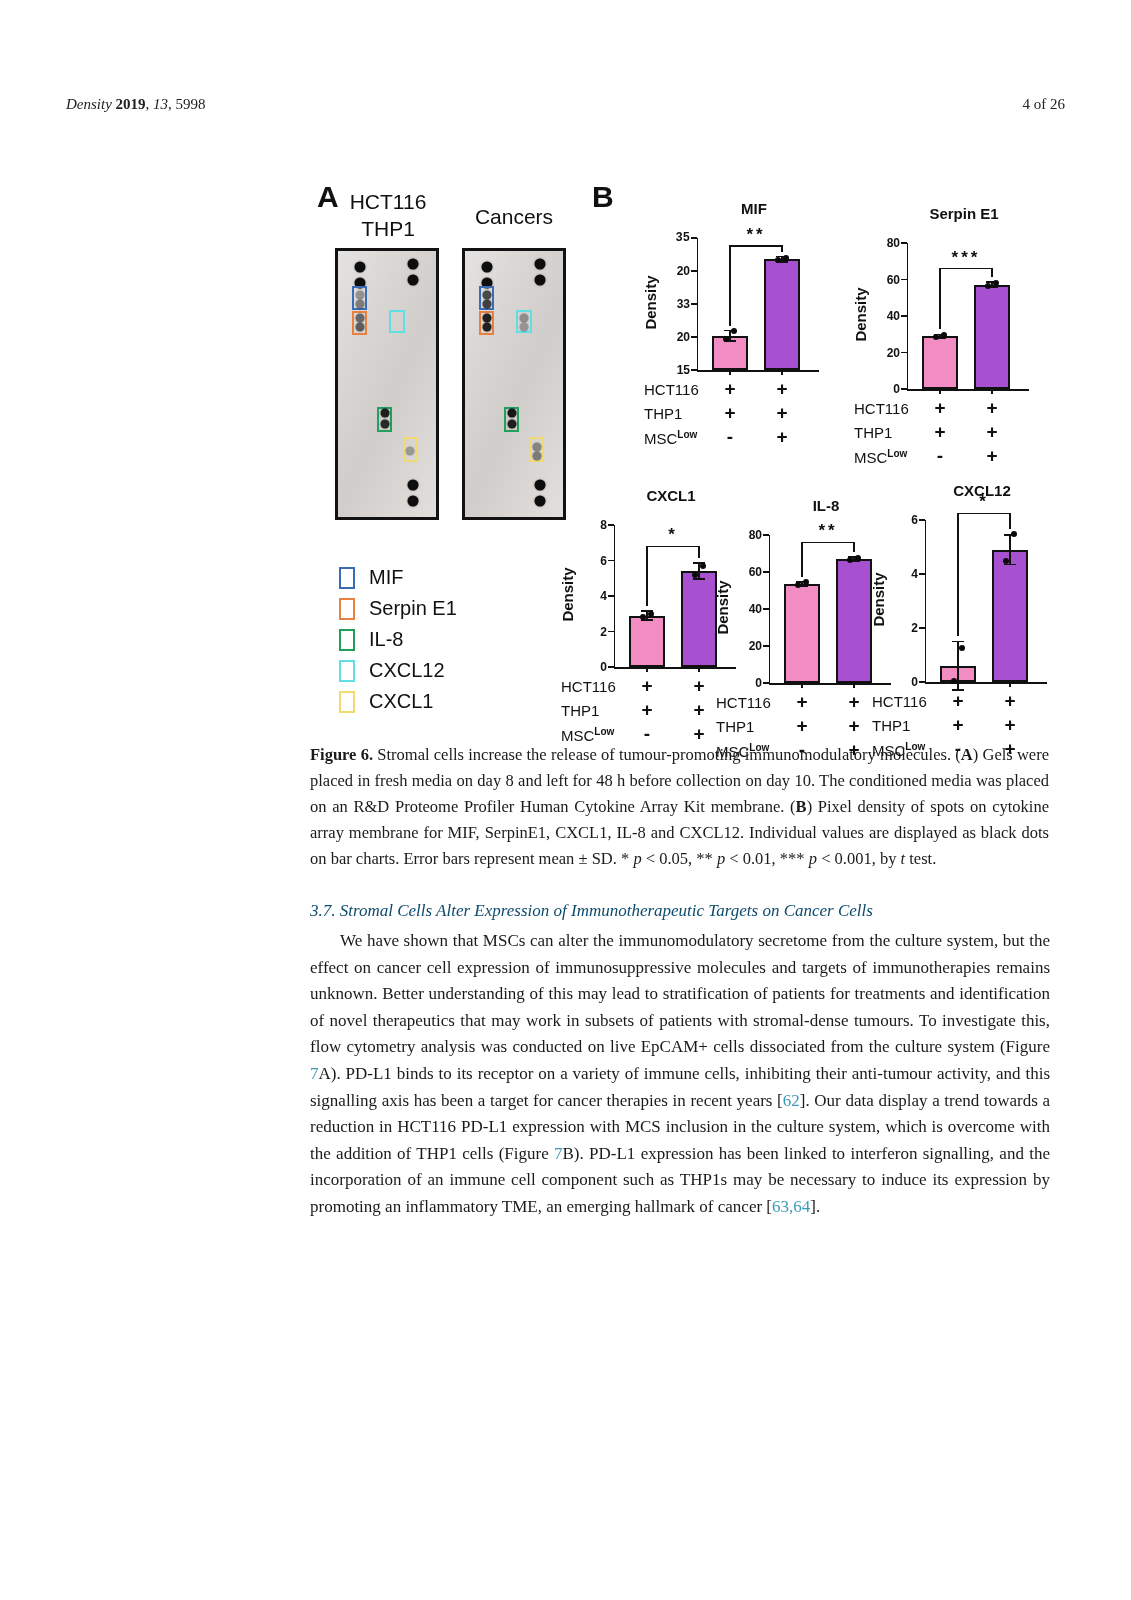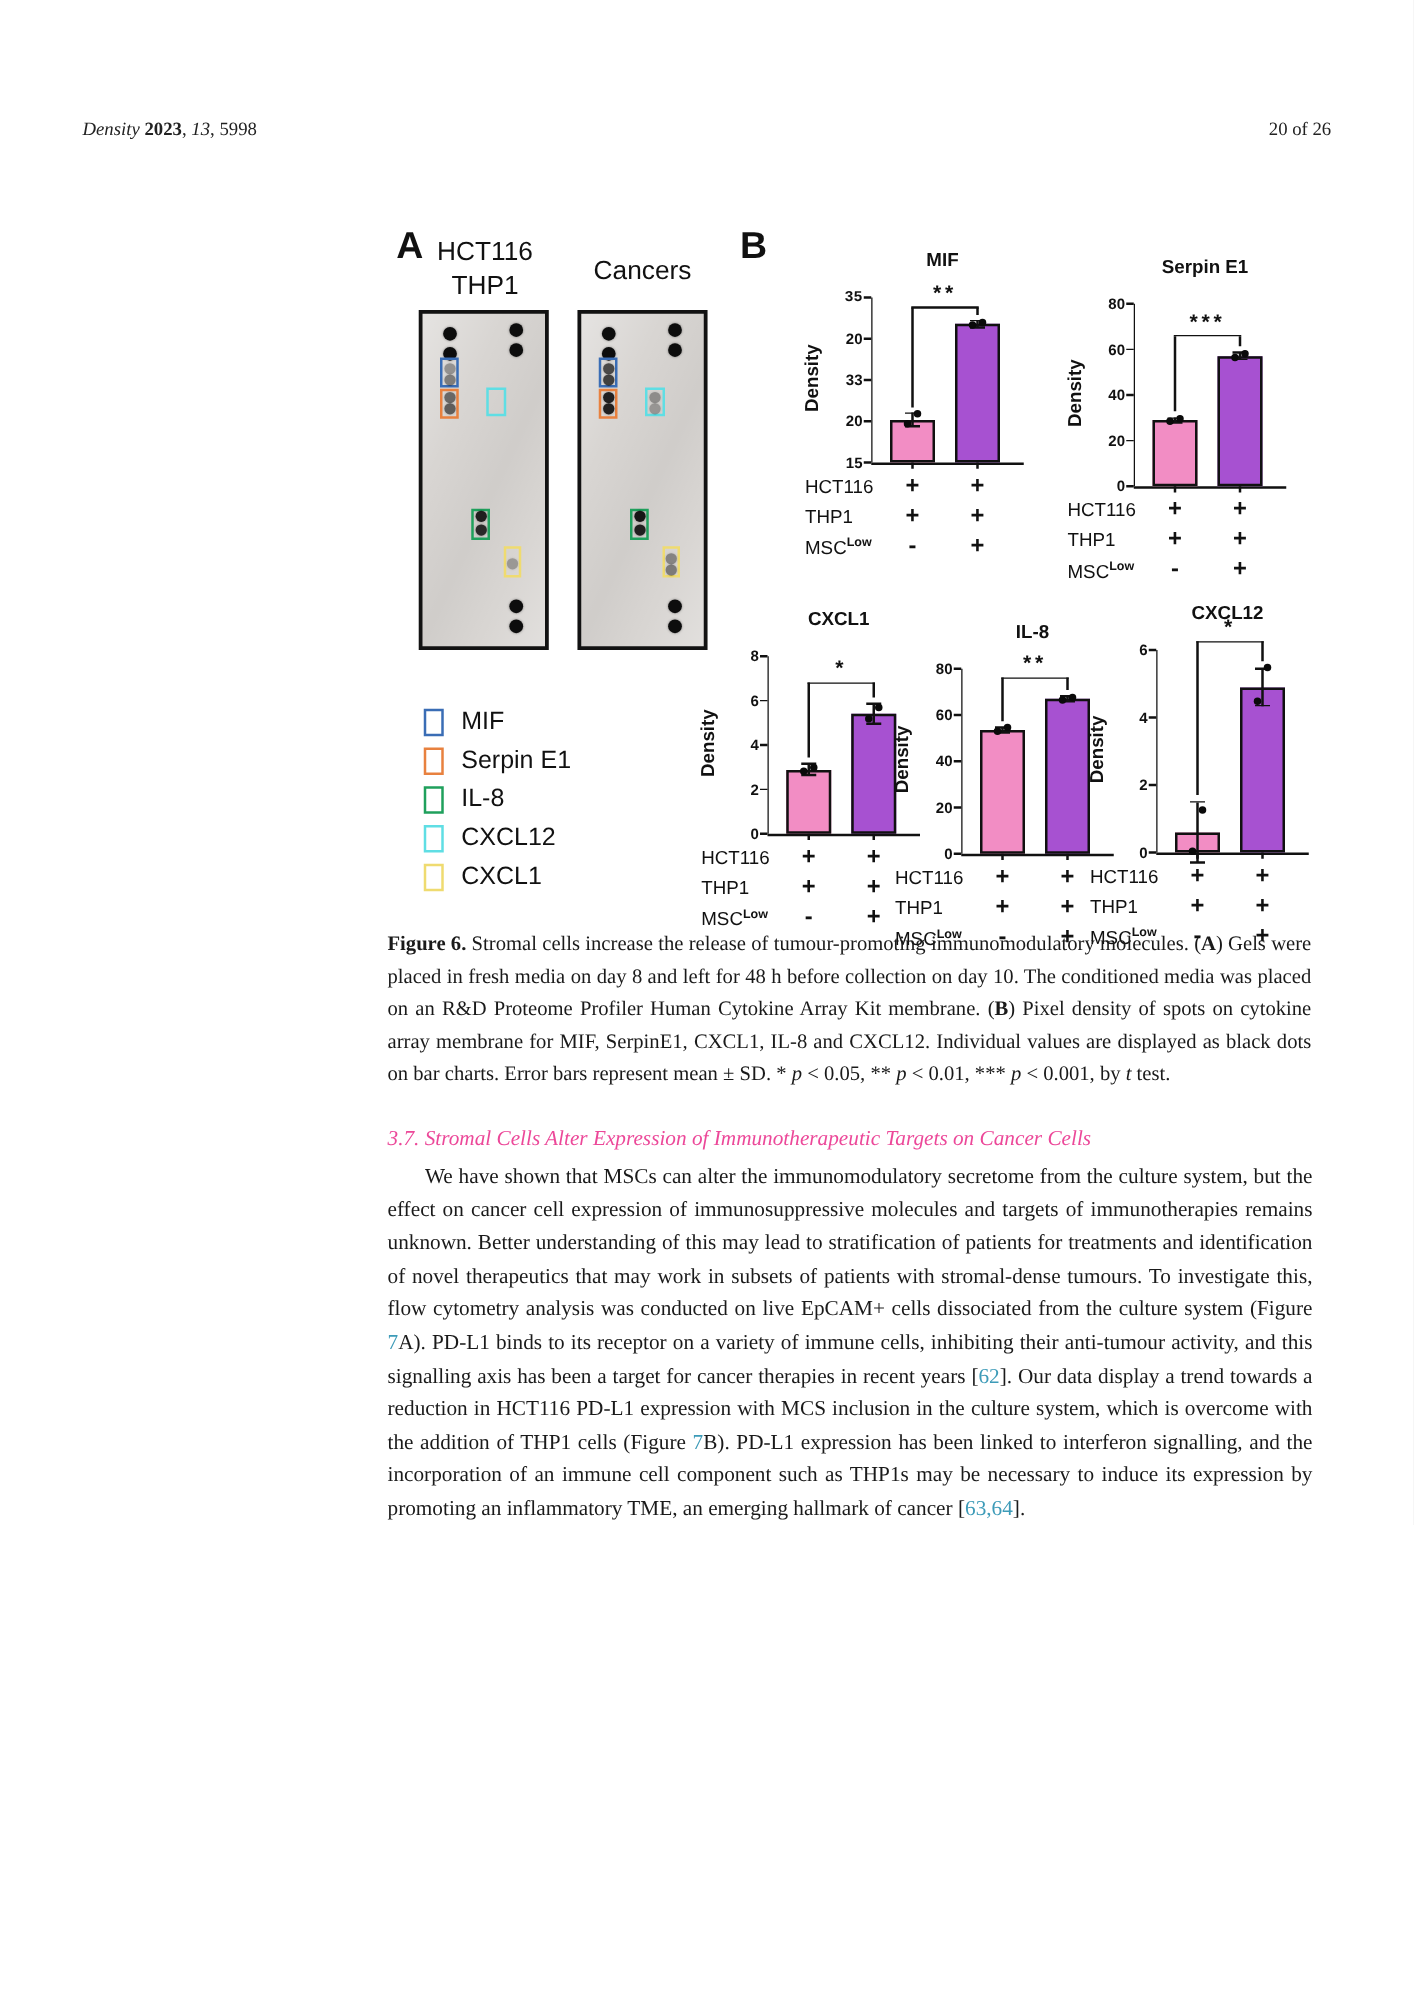--- a/index.html
+++ b/index.html
@@ -39,32 +39,32 @@
   .c-line { position:absolute; background:#111; }
   .c-ticklab { position:absolute; width:46px; text-align:right; font-size:12px; font-weight:700; color:#111; height:16px; line-height:16px; }
   .c-bar { position:absolute; border:2px solid #111; }
   .c-pt { position:absolute; width:6px; height:6px; border-radius:50%; background:#0a0a0a; transform:translate(-50%,-50%); }
   .c-stars { position:absolute; font-weight:700; font-size:17px; letter-spacing:3px; color:#111; text-align:center; width:60px; }
   .c-cond-label { position:absolute; font-size:15px; color:#111; white-space:nowrap; }
   .c-cond-label sup { font-size:10px; font-weight:700; }
   .c-cond-sym { position:absolute; width:32px; text-align:center; font-weight:700; font-size:19px; color:#111; line-height:22px; }
   
   .caption { width:739px; font-size:16.5px; line-height:26px; text-align:justify; color:#1a1a1a; }
-  .section-heading { width:739px; font-size:17px; font-style:italic; color:#ec4899; }
+  .section-heading { width:739px; font-size:17px; font-style:italic; color:#0c4a6e; }
   .body-par { width:740px; font-size:17px; line-height:26.6px; text-align:justify; text-indent:30px; color:#1a1a1a; }
   .ref-link { color:#3d9bb8; cursor:pointer; }
 </style>
 </head>
 <body>
 
 <div class="page">
 
   <div class="abs hdr">
-    <span><span style="font-style: italic;">Density </span><span style="font-weight: 700;">2023</span><span>, </span><span style="font-style: italic;">13</span><span>, 5998</span></span>
-    <span>20 of 26</span>
+    <span><span style="font-style: italic;">Density </span><span style="font-weight: 700;">2019</span><span>, </span><span style="font-style: italic;">13</span><span>, 5998</span></span>
+    <span>4 of 26</span>
   </div>
 
   <div class="abs panel-label" style="left:317px; top:180px;">A</div>
   <div class="abs mem-title" style="left:337px; top:188px; width:102px;">
     <div>HCT116</div>
     <div>THP1</div>
   </div>
   <div class="abs mem-title" style="left:458px; top:203px; width:112px;">Cancers</div>
 
   <div class="abs membrane" style="left:335px; top:248px; width:104px; height:272px;">

